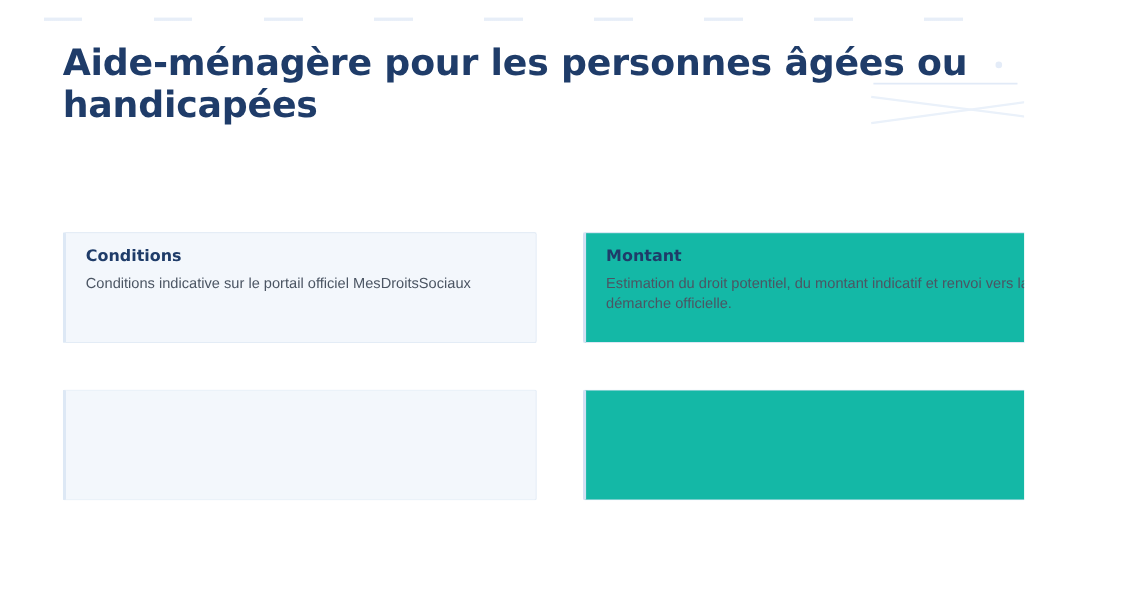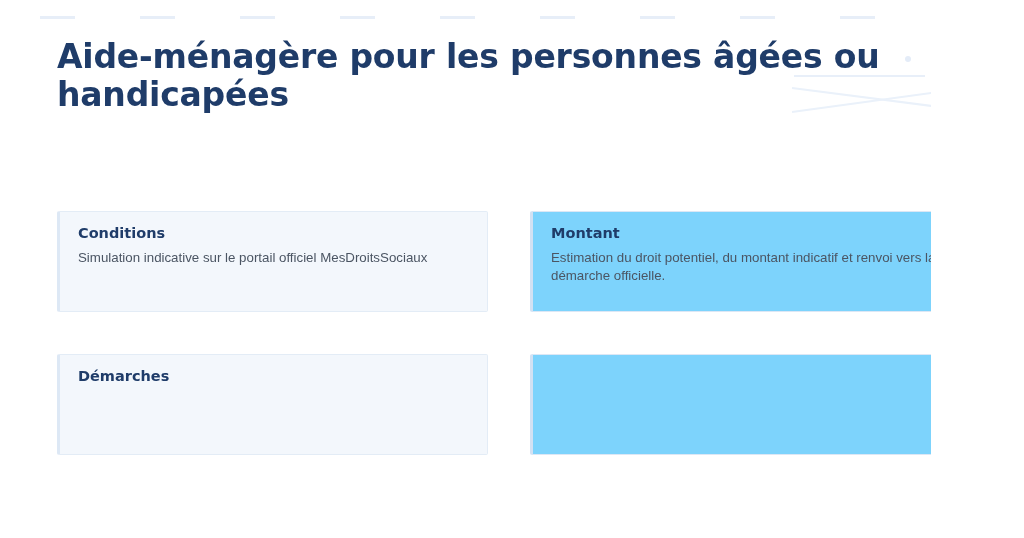--- a/index.html
+++ b/index.html
@@ -100,21 +100,21 @@
     padding: 14px 16px 10px 18px;
     border-radius: 2px;
     overflow: hidden;
   }
   .card.tone-light {
     background: #f3f7fc;
     border: 1px solid #e3ecf6;
     border-left: 3px solid #dde8f5;
   }
   .card.tone-blue {
-    background: #7dd3fc;
+    background: #14b8a6;
     border: 1px solid #dce7f5;
     border-left: 3px solid #d3e1f3;
   }
 
   .card-title {
     margin: 0 0 7px 0;
     font-size: 14.5px;
     font-weight: 700;
     line-height: 1.1;
     color: #1f3c69;
@@ -149,29 +149,28 @@
       <line x1="12" y1="44" x2="158" y2="24" stroke="#eaf1fa" stroke-width="2"></line>
     </svg>
   </div>
 
   <h1 class="title">Aide-ménagère pour les personnes âgées ou handicapées</h1>
 
   <div class="cards">
 
     <div class="card tone-light">
       <h2 class="card-title">Conditions</h2>
-      <p class="card-body">Simulation indicative sur le portail officiel MesDroitsSociaux</p>
+      <p class="card-body">Conditions indicative sur le portail officiel MesDroitsSociaux</p>
     </div>
 
     <div class="card tone-blue">
       <h2 class="card-title">Montant</h2>
       <p class="card-body">Estimation du droit potentiel, du montant indicatif et renvoi vers la démarche officielle.</p>
     </div>
 
     <div class="card tone-light">
-      <h2 class="card-title">Démarches</h2>
     </div>
 
     <div class="card tone-blue">
     </div>
 
   </div>
 </div>
 
 </body></html>

